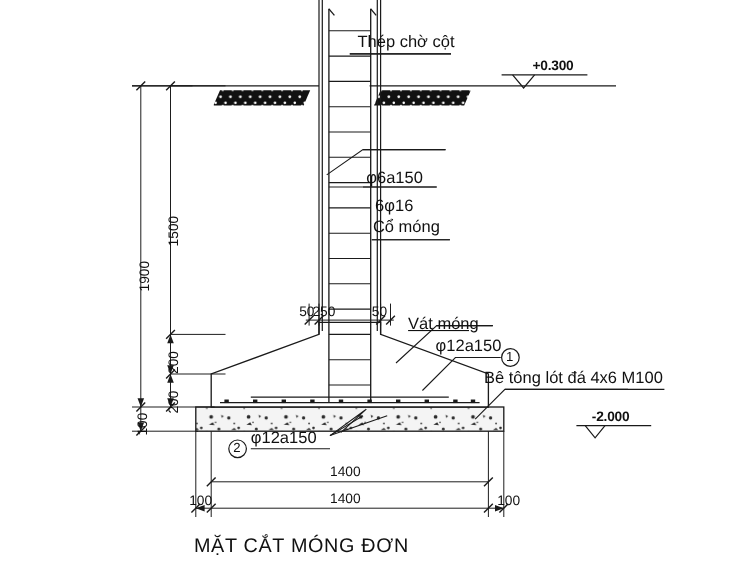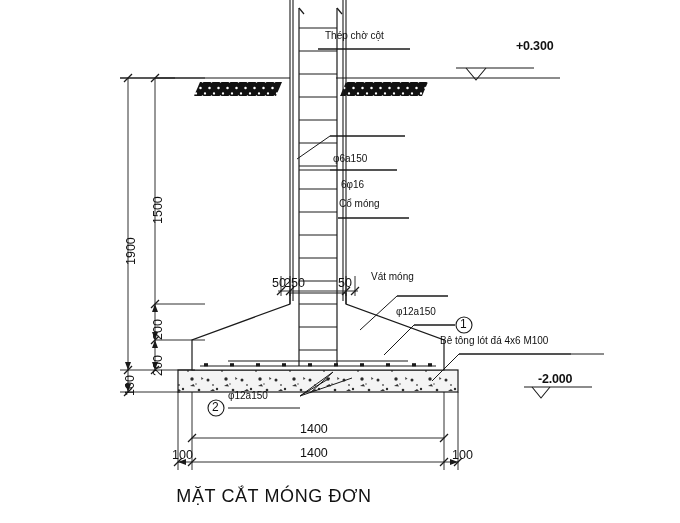--- a/index.html
+++ b/index.html
@@ -1,19 +1,19 @@
 <!DOCTYPE html>
 <html><head>
 <meta charset="utf-8">
 <style>
   html,body{margin:0;padding:0;background:#ffffff;}
   body{width:680px;height:523px;position:relative;overflow:hidden;
        font-family:"Liberation Sans","DejaVu Sans",sans-serif;color:#111;}
   #cad{position:absolute;left:0;top:0;}
-  .lbl{position:absolute;white-space:nowrap;font-size:10px;color:#111;line-height:1;}
+  .lbl{position:absolute;white-space:nowrap;font-size:15px;color:#111;line-height:1;}
   .lbl.sm{font-size:12.5px;}
   .lbl.lvl{font-size:12.5px;font-weight:bold;letter-spacing:-0.2px;}
   .lbl.dim{font-size:12.5px;}
   .lbl.vert{transform-origin:0 0;transform:rotate(-90deg);}
   #title{position:absolute;left:0;top:486px;width:548px;text-align:center;
          font-size:18px;letter-spacing:0.6px;color:#111;}
 </style>
 </head>
 <body>
 
@@ -231,33 +231,33 @@
 </svg>
 
 <div class="lbl" style="left:325px;top:31px;">Thép chờ cột</div>
 
 <div class="lbl" style="left:333px;top:118px;margin-top:36px;">φ6a150</div>
 
 <div class="lbl" style="left:341px;top:152px;margin-top:28px;">6φ16</div>
 
 <div class="lbl" style="left:339px;top:199px;">Cổ móng</div>
 
-<div class="lbl" style="left:371px;top:272px;">Vát móng</div>
+<div class="lbl" style="left:371px;top:287px;text-decoration:underline;">Vát móng</div>
 
 <div class="lbl" style="left:396px;top:307px;">φ12a150</div>
 
 <div class="lbl" style="left:440px;top:336px;">Bê tông lót đá 4x6 M100</div>
 
 <div class="lbl" style="left:228px;top:391px;">φ12a150</div>
 
 <div class="lbl sm" style="left:212px;top:401px;font-size:12px;">2</div>
 
 <div class="lbl sm" style="left:460px;top:318px;font-size:12px;">1</div>
 
-<div class="lbl lvl" style="left:484px;top:40px;margin-left:32px;">+0.300</div>
+<div class="lbl lvl" style="left:484px;top:54px;">+0.300</div>
 
 <div class="lbl lvl" style="left:538px;top:373px;">-2.000</div>
 
 <div class="lbl dim vert" style="left:125px;top:265px;">1900</div>
 
 <div class="lbl dim vert" style="left:152px;top:224px;">1500</div>
 
 <div class="lbl dim vert" style="left:152px;top:340px;">200</div>
 
 <div class="lbl dim vert" style="left:152px;top:376px;">200</div>

